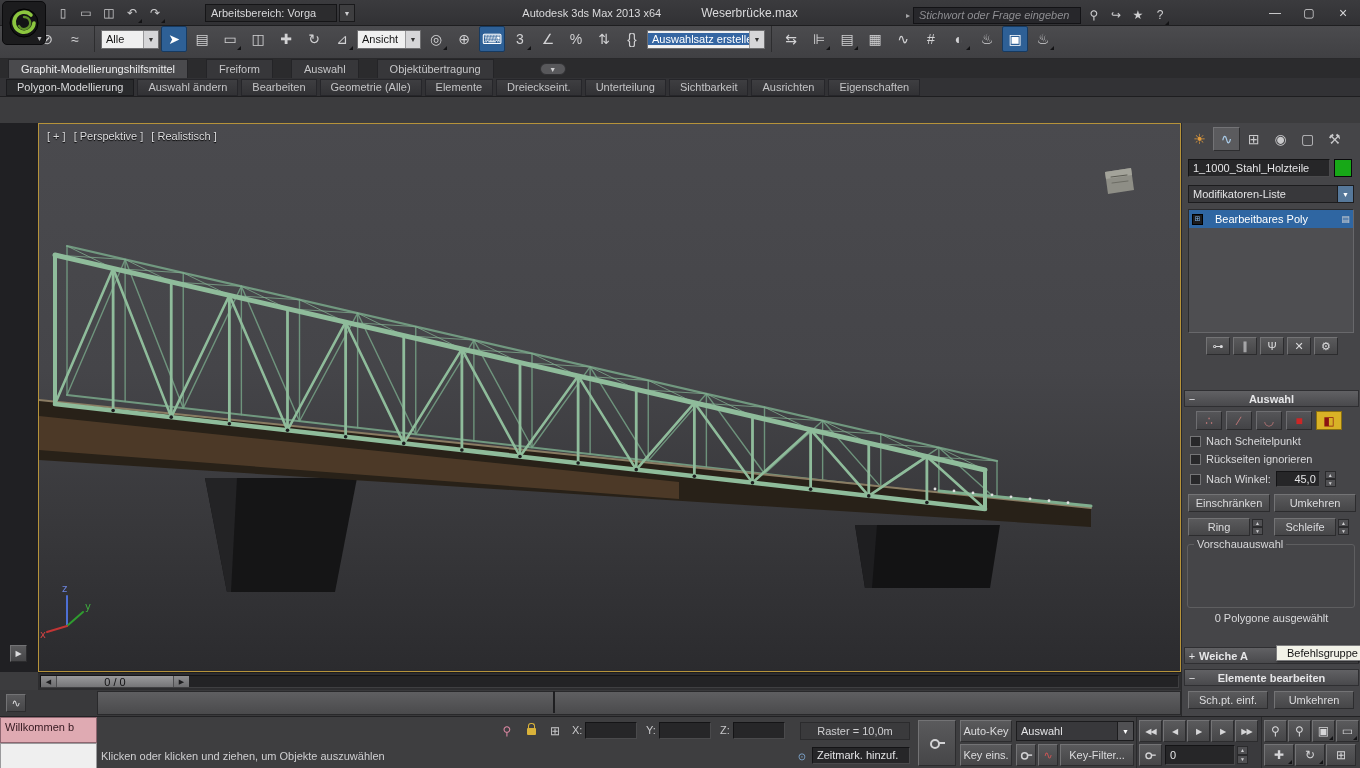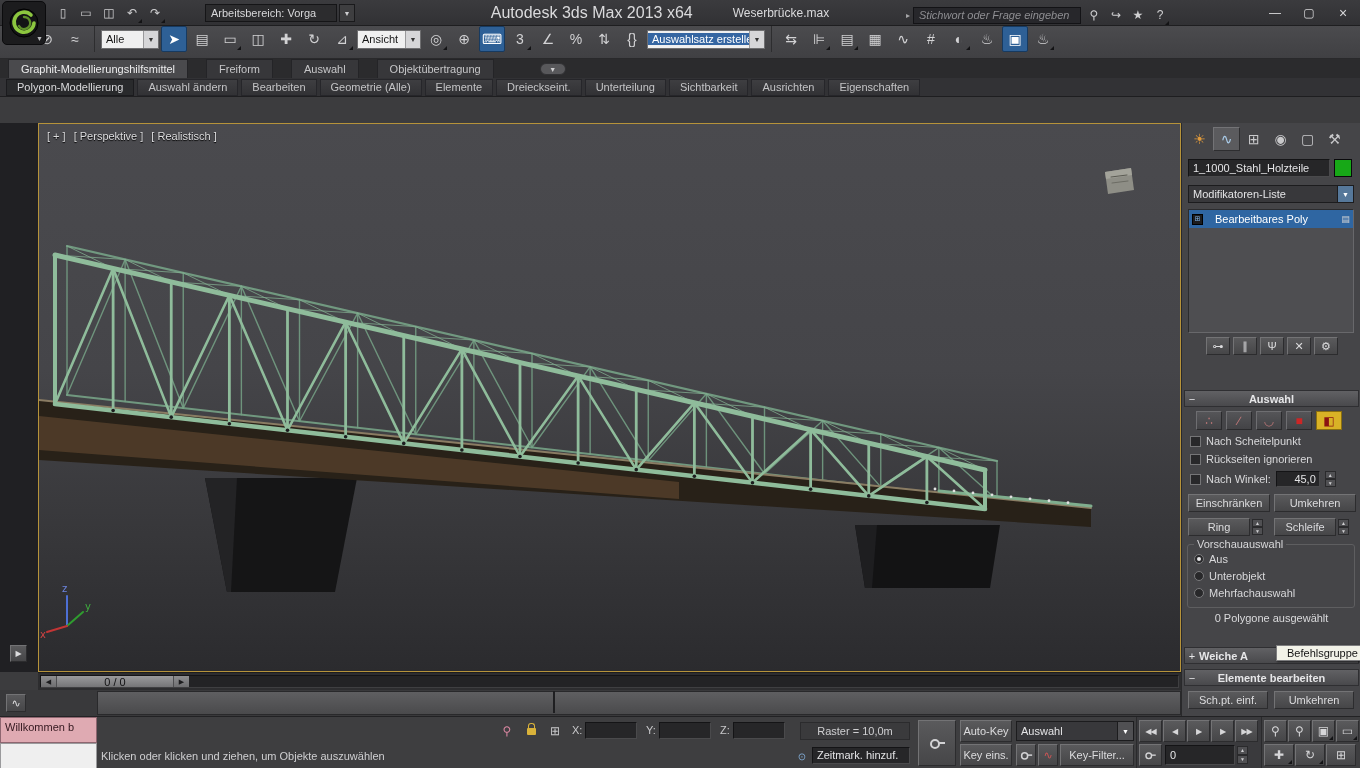--- a/index.html
+++ b/index.html
@@ -127,21 +127,21 @@
           <span class="g">↷</span>
         </div>
       </div>
     <div class="flex" style="position:absolute;left:205px;top:4px;">
       <div class="ws-combo" style="width:132px;">
           <span>Arbeitsbereich: Vorga</span>
         </div>
       <div class="ws-caret">▼</div>
     </div>
     <div class="flex" style="position:absolute;left:380px;top:0;width:560px;height:26px;justify-content:center;gap:40px;">
-      <span style="font-size:16px;color:#dadadc;">Autodesk 3ds Max 2013 x64</span>
+      <span style="font-size:11px;color:#dadadc;">Autodesk 3ds Max 2013 x64</span>
       <span style="font-size:12px;color:#dadadc;">Weserbrücke.max</span>
     </div>
     <div class="flex" style="position:absolute;right:190px;top:4px;gap:3px;">
       <span style="font-size:8px;color:#a8a8aa;">▸</span>
       <input class="search-input" placeholder="Stichwort oder Frage eingeben" style="">
       <div class="flex" style="gap:2px;">
 
       <div class="tb-ico" style="width:20px;">
             <span class="g">⚲</span>
           </div>
@@ -593,37 +593,20 @@
         <i>▼</i>
       </span>
     <div class="pbtn raised" style="position:absolute;left:92px;top:395px;width:62px;">Schleife</div>
     <span class="spin" style="position:absolute;left:156px;top:396px;">
         <i>▲</i>
         <i>▼</i>
       </span>
 
     <div class="groupbox" style="position:absolute;left:5px;top:421px;width:168px;height:64px;">
       <span class="gtitle">Vorschauauswahl</span>
-      <div style="padding-top:4px;">
-
-          <div class="radio-row">
-            <span class="radio sel"></span>
-            <span>Aus</span>
-          </div>
-
-          <div class="radio-row">
-            <span class="radio"></span>
-            <span>Unterobjekt</span>
-          </div>
-
-          <div class="radio-row">
-            <span class="radio"></span>
-            <span>Mehrfachauswahl</span>
-          </div>
-        </div>
     </div>
     <div style="position:absolute;left:0;top:489px;width:179px;text-align:center;font-size:11px;color:#dadadc;">0 Polygone ausgewählt</div>
 
     <div class="ro-head" style="position:absolute;left:2px;top:524px;width:175px;">
       <span class="pm">+</span>
         <span class="ro-title lft">Weiche A</span>
     </div>
     <div class="ro-head" style="position:absolute;left:2px;top:546px;width:175px;">
       <span class="pm">−</span>
         <span class="ro-title">Elemente bearbeiten</span>

